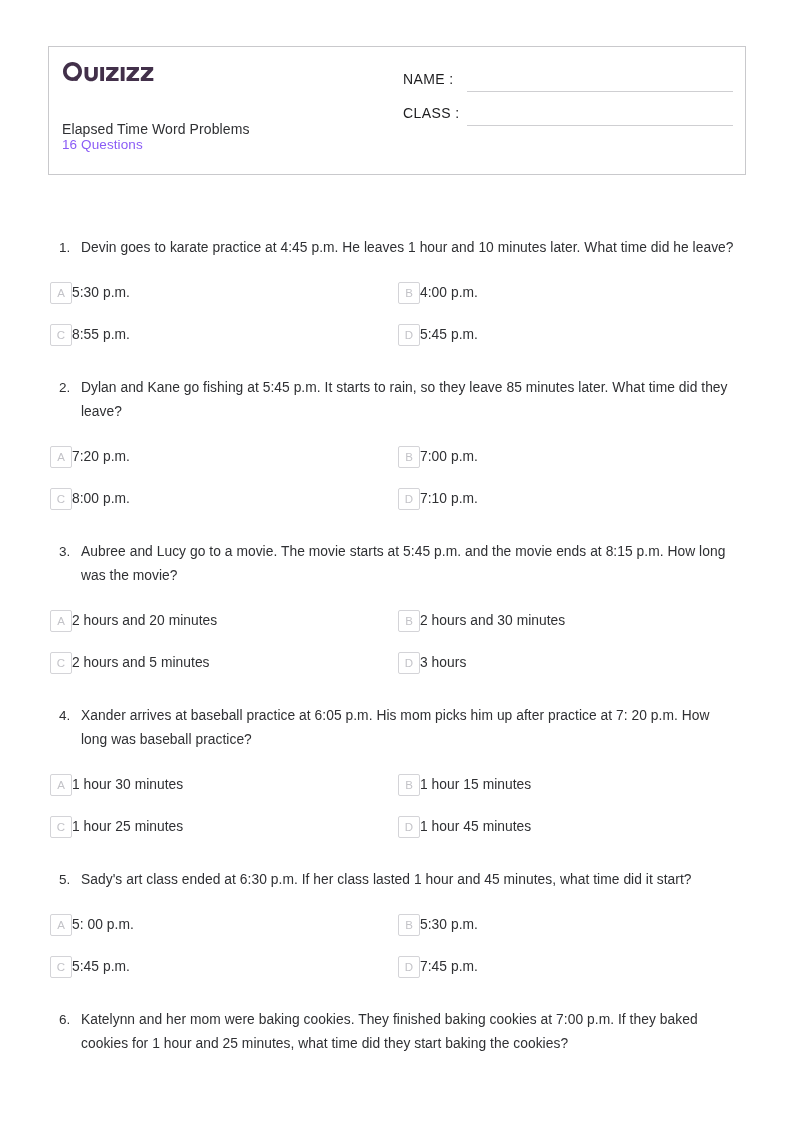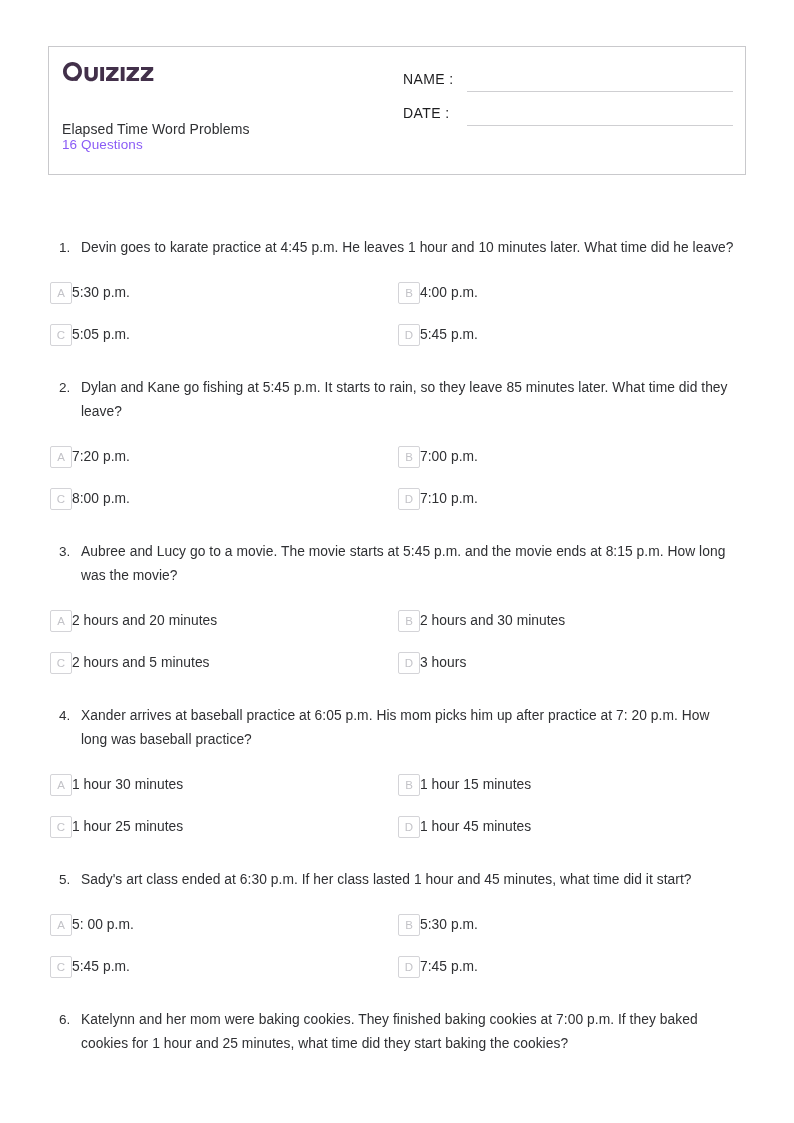--- a/index.html
+++ b/index.html
@@ -203,21 +203,21 @@
       <div class="quiz-title">Elapsed Time Word Problems</div>
       <div class="quiz-subtitle">16 Questions</div>
     </div>
 
     <div class="header-right">
       <div class="field-row">
         <span class="field-label">NAME :</span>
         <span class="field-line"></span>
       </div>
       <div class="field-row">
-        <span class="field-label">DATE  :</span>
+        <span class="field-label">CLASS :</span>
         <span class="field-line"></span>
       </div>
     </div>
 
   </div>
 
   <div class="questions">
 
     <div class="question-block">
       <div class="question-head">
@@ -231,21 +231,21 @@
             <span class="opt-text">5:30 p.m.</span>
           </div>
           <div class="opt-cell col-b">
             <span class="opt-box">B</span>
             <span class="opt-text">4:00 p.m.</span>
           </div>
         </div>
         <div class="opt-row">
           <div class="opt-cell col-a">
             <span class="opt-box">C</span>
-            <span class="opt-text">5:05 p.m.</span>
+            <span class="opt-text">8:55 p.m.</span>
           </div>
           <div class="opt-cell col-b">
             <span class="opt-box">D</span>
             <span class="opt-text">5:45 p.m.</span>
           </div>
         </div>
       </div>
     </div>
 
     <div class="question-block">

